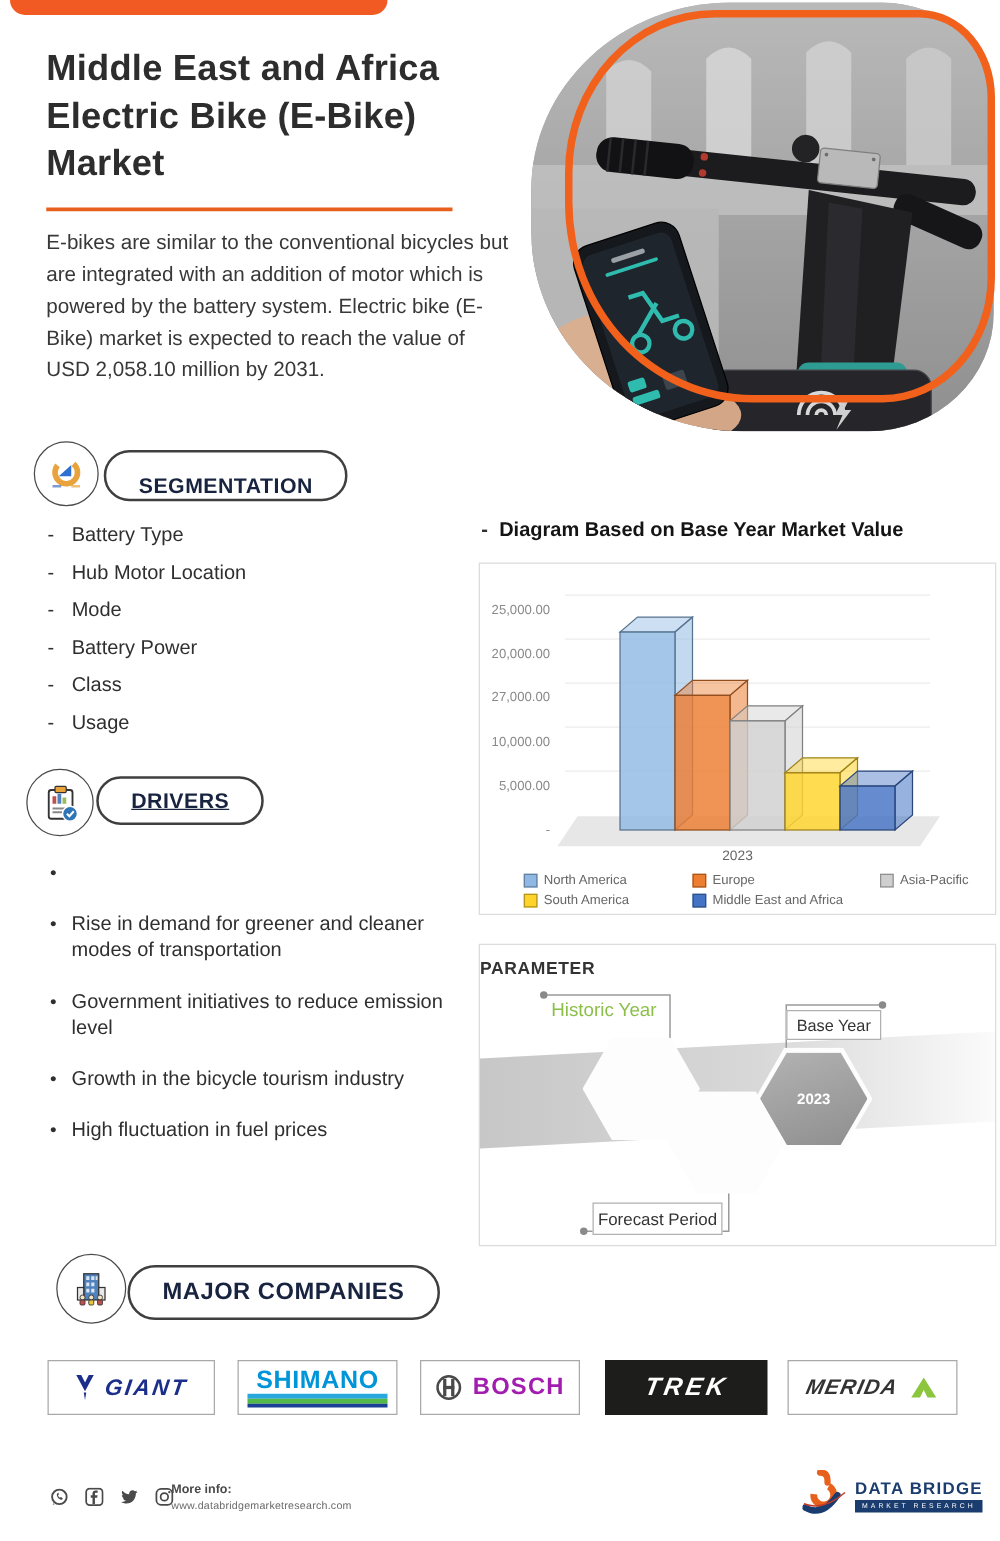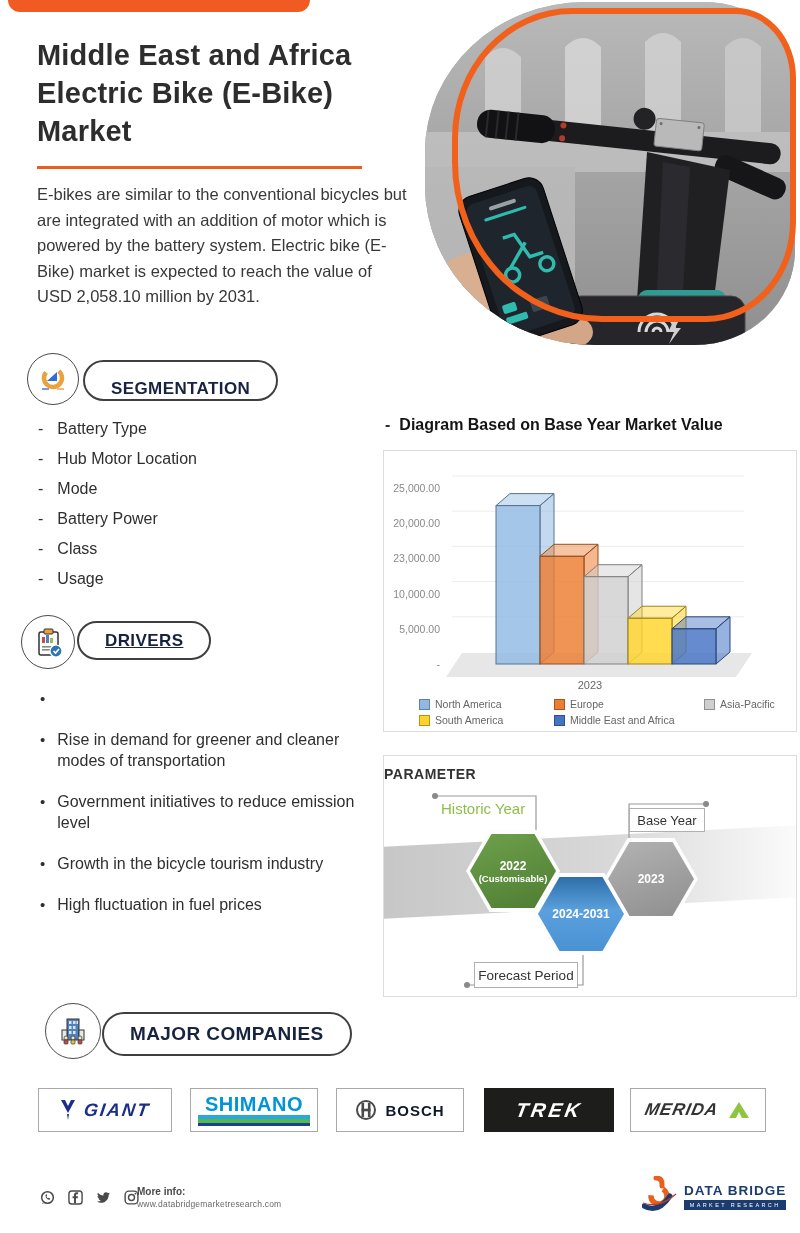--- a/index.html
+++ b/index.html
@@ -77,21 +77,21 @@
   .logo-box{position:absolute;top:0;height:44px;border:1px solid #a9a9a9;background:#fff;
             display:flex;align-items:center;justify-content:center;gap:8px;box-sizing:border-box;}
   .giant-text{font-style:italic;font-weight:900;font-size:18px;color:#1b2f8a;letter-spacing:2px;transform:skewX(-8deg);}
   .shimano{display:flex;flex-direction:column;align-items:center;gap:1px;}
   .shimano-text{font-weight:800;font-size:20px;color:#0095D8;letter-spacing:.5px;line-height:20px;}
   .shimano-stripes{width:112px;}
   .shimano-stripes div{height:4px;}
   .s1{background:#29A8E0;}
   .s2{background:#54B948;}
   .s3{background:#1B3F94;height:3px !important;}
-  .bosch-text{font-weight:800;font-size:15px;color:#0f172a;letter-spacing:1px;}
+  .bosch-text{font-weight:800;font-size:19px;color:#a21caf;letter-spacing:1px;}
   .trek-box{background:#1d1d1b;border:none !important;}
   .trek-text{font-style:italic;font-weight:900;font-size:20px;color:#fff;letter-spacing:3px;transform:skewX(-10deg);}
   .merida-text{font-style:italic;font-weight:900;font-size:17px;color:#333;letter-spacing:1px;transform:skewX(-12deg);}
 
   
   .social{left:40px;top:1190px;display:flex;gap:13px;align-items:center;}
   .social-icon{width:15px;height:15px;display:flex;align-items:center;justify-content:center;cursor:pointer;}
   .more-info{left:137px;top:1186px;}
   .more-info-label{font-size:10px;font-weight:700;color:#4a4a4a;}
   .more-info-url{font-size:8.5px;color:#6a6a6a;letter-spacing:.2px;margin-top:2px;cursor:pointer;}
@@ -250,21 +250,21 @@
       <polygon points="288,167.24 302,155.24 302,201 288,213" fill="#FFD42A" fill-opacity="0.55" stroke="rgb(158,131,26)" stroke-width="1"></polygon>
       <rect x="244" y="167.24" width="44" height="45.75999999999999" fill="#FFD42A" fill-opacity="0.82" stroke="rgb(158,131,26)" stroke-width="1"></rect>
       <polygon points="288,177.8 332,177.8 346,165.8 302,165.8" fill="#4472C4" fill-opacity="0.45" stroke="rgb(42,71,122)" stroke-width="1"></polygon>
       <polygon points="332,177.8 346,165.8 346,201 332,213" fill="#4472C4" fill-opacity="0.55" stroke="rgb(42,71,122)" stroke-width="1"></polygon>
       <rect x="288" y="177.8" width="44" height="35.19999999999999" fill="#4472C4" fill-opacity="0.82" stroke="rgb(42,71,122)" stroke-width="1"></rect>
     </svg>
   <div class="y-axis">
       <div class="ytick" style="top: 207px;">-</div>
       <div class="ytick" style="top: 171.8px;">5,000.00</div>
       <div class="ytick" style="top: 136.6px;">10,000.00</div>
-      <div class="ytick" style="top: 101.4px;">23,000.00</div>
+      <div class="ytick" style="top: 101.4px;">27,000.00</div>
       <div class="ytick" style="top: 66.2px;">20,000.00</div>
       <div class="ytick" style="top: 31px;">25,000.00</div>
     </div>
   <div class="xlabel">2023</div>
   <div class="legend-row r1">
     <div class="legend-item">
         <span class="legend-swatch" style="background: rgb(143, 185, 228); border-color: rgb(100, 130, 160);"></span>
         <span>North America</span>
       </div>
     <div class="legend-item">
@@ -341,36 +341,29 @@
   </svg>
   <div class="historic-label">Historic Year</div>
   <div class="param-box" style="left:245px;top:52px;width:74px;height:22px;">
       <span>Base Year</span>
     </div>
   <div class="param-box" style="left:90px;top:206px;width:102px;height:24px;font-size:13.5px;">
       <span>Forecast Period</span>
     </div>
   <div class="hexwrap" style="left:82px;top:74px;">
     <div class="hex outer"></div>
-    <div class="hex inner green">
-      <div class="hex-l1">2022</div>
-      <div class="hex-l2">(Customisable)</div>
-    </div>
   </div>
   <div class="hexwrap" style="left:220px;top:82px;">
     <div class="hex outer"></div>
     <div class="hex inner gray">
       <div class="hex-l1">2023</div>
     </div>
   </div>
   <div class="hexwrap" style="left:150px;top:117px;">
     <div class="hex outer"></div>
-    <div class="hex inner blue">
-      <div class="hex-l1">2024-2031</div>
-    </div>
   </div>
 </div>
 
 <div class="abs icon-circle" style="left:45px;top:1003px;width:54px;height:54px;">
   <svg width="32" height="32" viewBox="0 0 32 32">
     <rect x="10" y="4" width="12" height="21" fill="#4f81bd" stroke="#333"></rect>
     <g fill="#dce6f1">
       <rect x="12" y="6" width="2.5" height="3"></rect>
         <rect x="16" y="6" width="2.5" height="3"></rect>
         <rect x="19.5" y="6" width="1.5" height="3"></rect>

